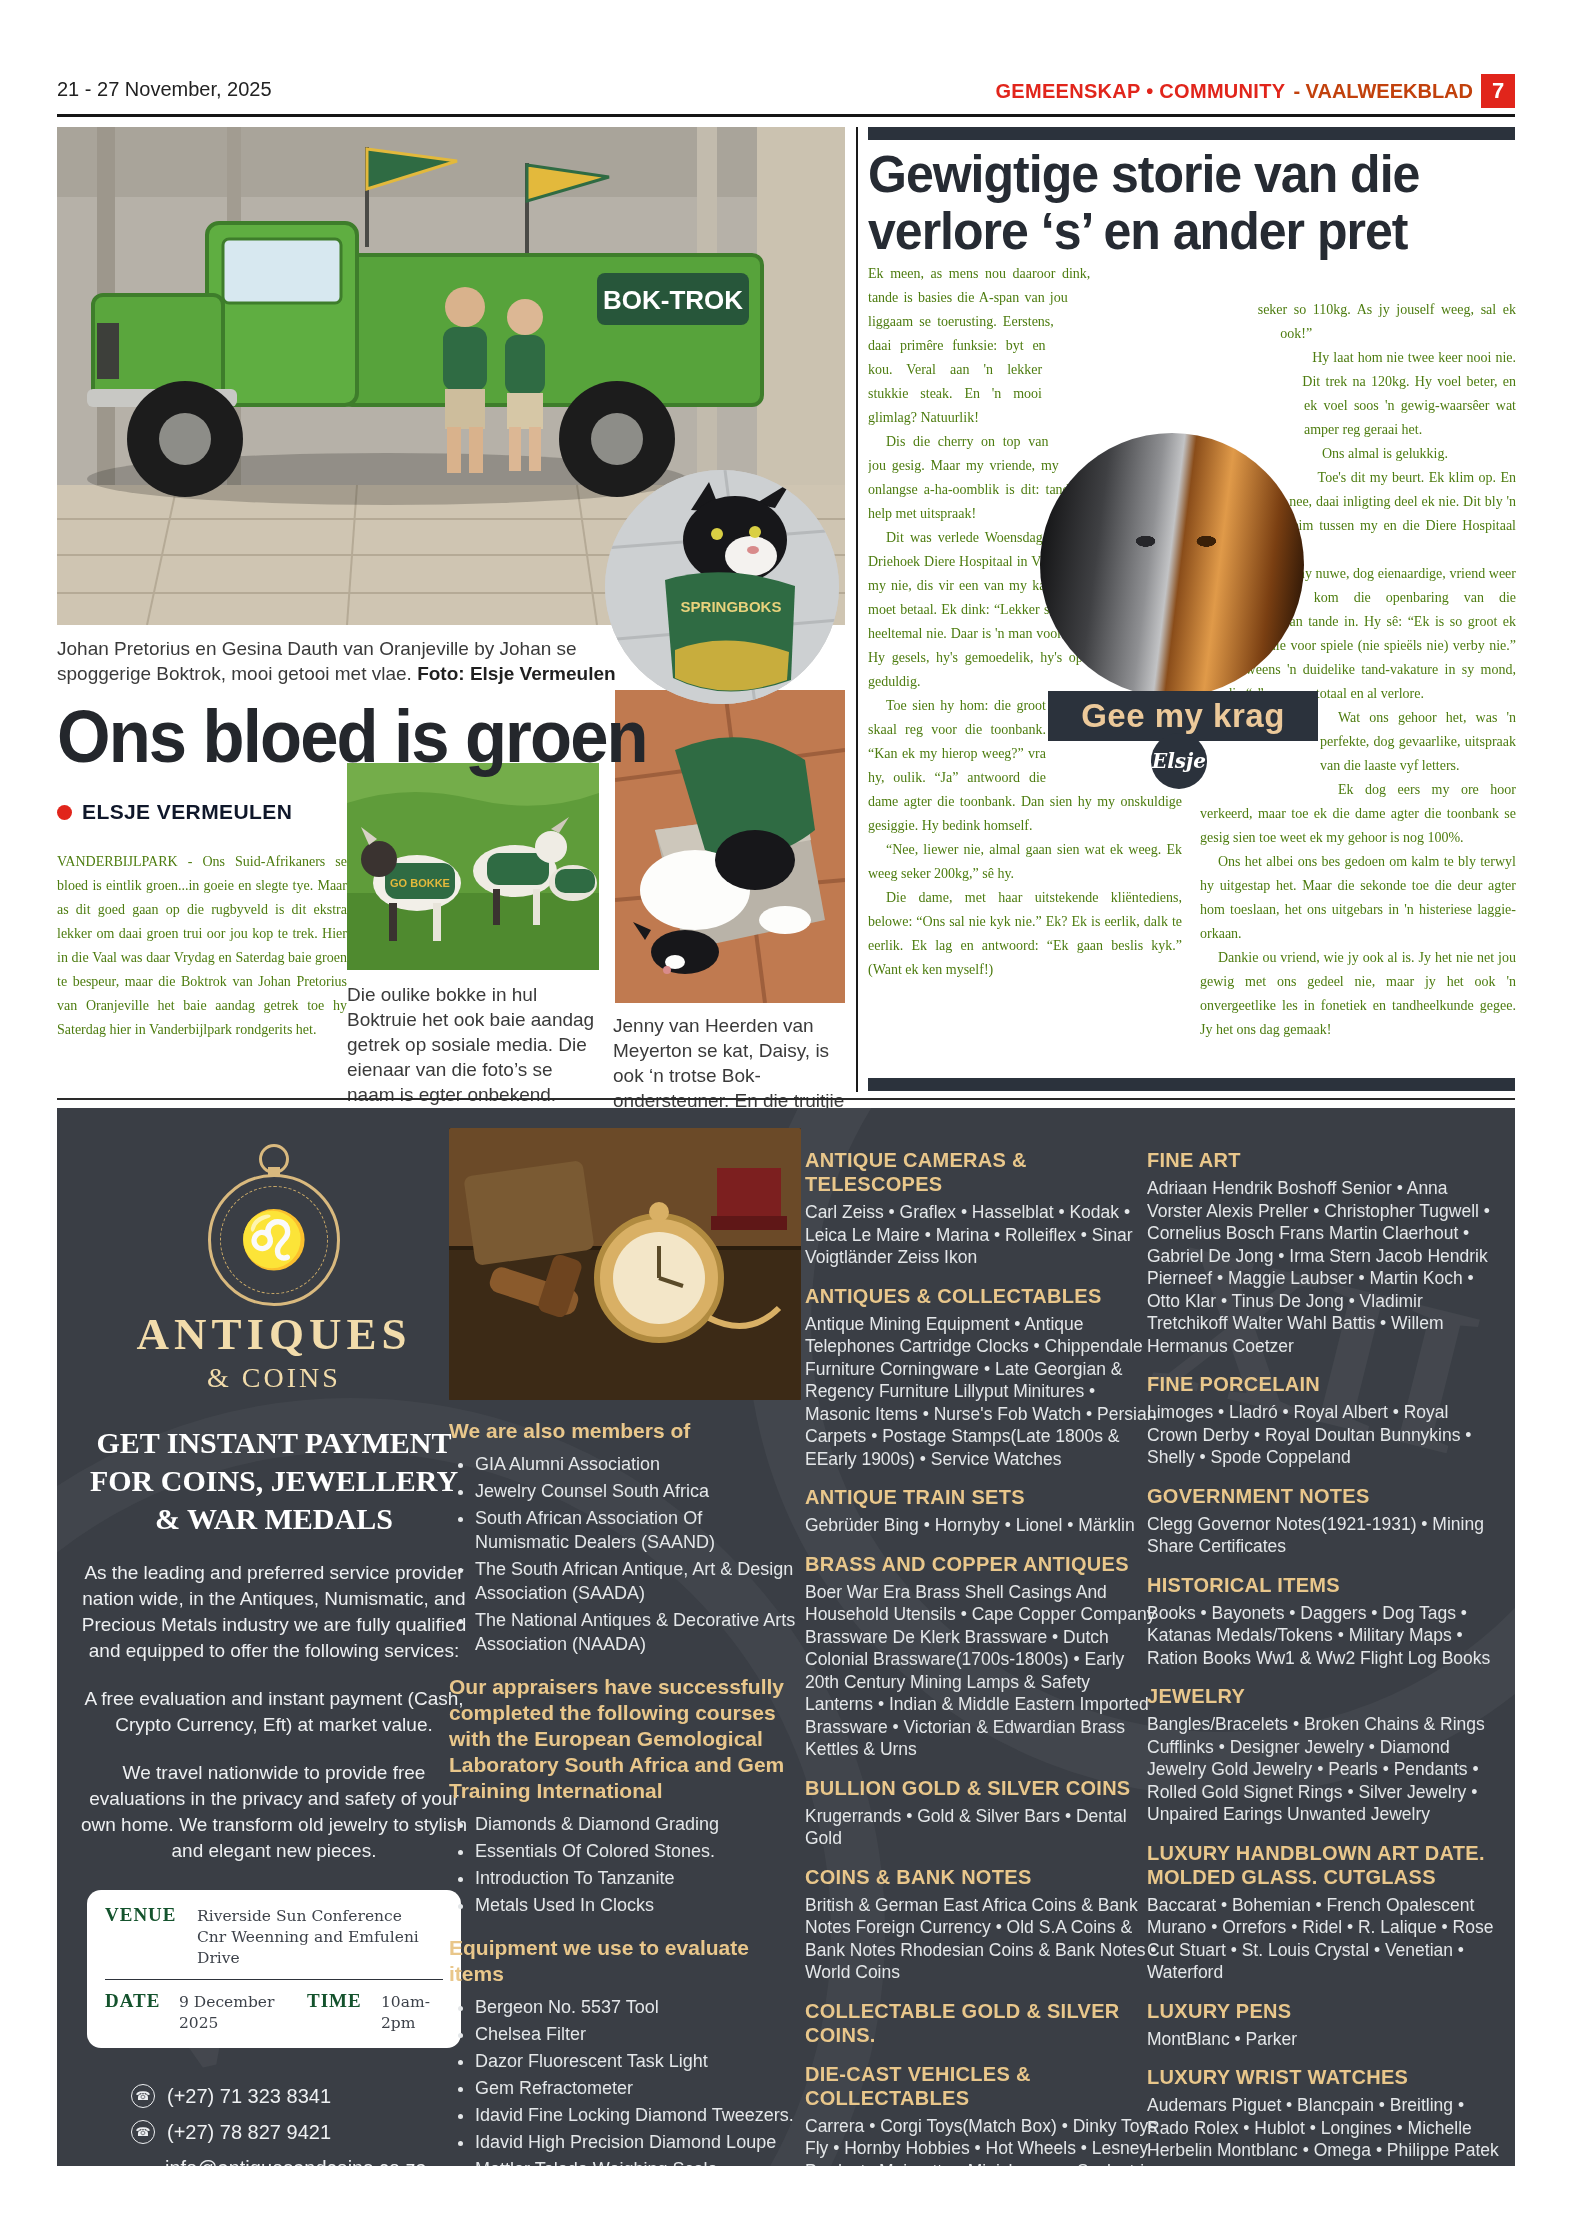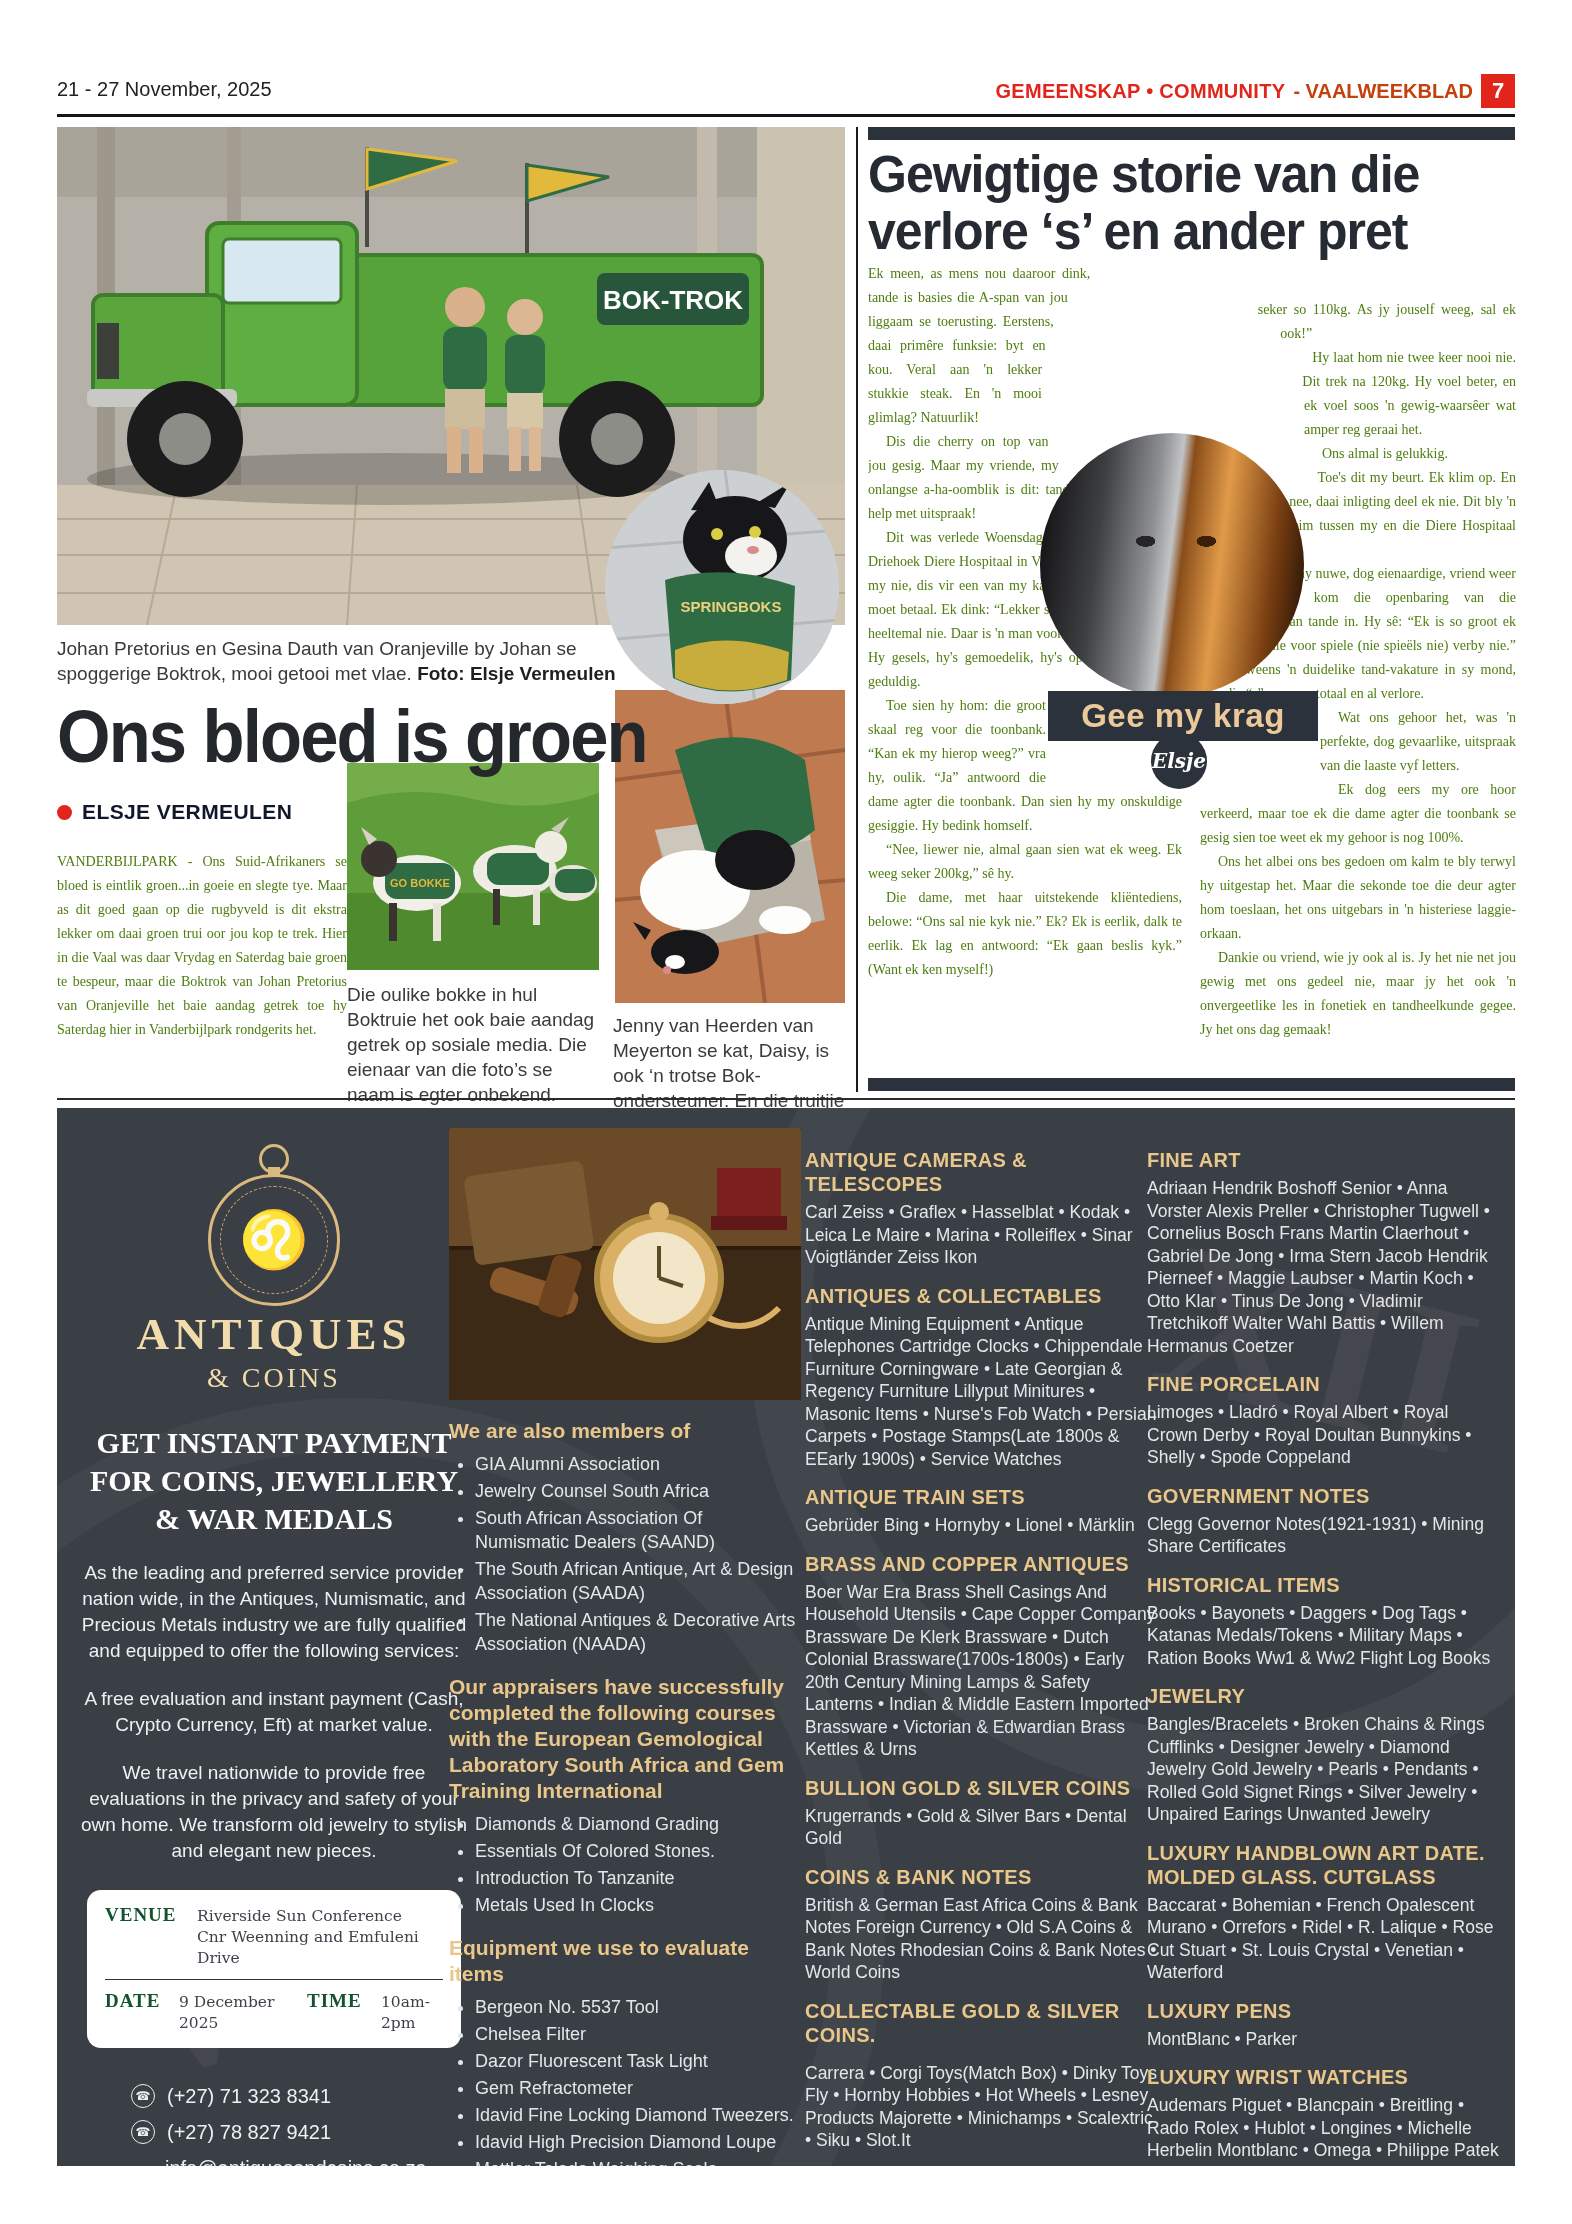--- a/index.html
+++ b/index.html
@@ -417,20 +417,21 @@
           <div class="ad-sec-body">Krugerrands • Gold &amp; Silver Bars • Dental Gold</div>
         </div>
         <div class="ad-sec">
           <div class="ad-sec-title">COINS &amp; BANK NOTES</div>
           <div class="ad-sec-body">British &amp; German East Africa Coins &amp; Bank Notes Foreign Currency • Old S.A Coins &amp; Bank Notes Rhodesian Coins &amp; Bank Notes • World Coins</div>
         </div>
         <div class="ad-sec">
           <div class="ad-sec-title">COLLECTABLE GOLD &amp; SILVER COINS.</div>
         </div>
         <div class="ad-sec">
+          <div class="ad-sec-title">DIE-CAST VEHICLES &amp; COLLECTABLES</div>
           <div class="ad-sec-body">Carrera • Corgi Toys(Match Box) • Dinky Toys Fly • Hornby Hobbies • Hot Wheels • Lesney Products Majorette • Minichamps • Scalextric • Siku • Slot.It</div>
         </div>
       </div>
 
     <div class="ad-col ad-col4">
         <div class="ad-sec">
           <div class="ad-sec-title">FINE ART</div>
           <div class="ad-sec-body">Adriaan Hendrik Boshoff Senior • Anna Vorster Alexis Preller • Christopher Tugwell • Cornelius Bosch Frans Martin Claerhout • Gabriel De Jong • Irma Stern Jacob Hendrik Pierneef • Maggie Laubser • Martin Koch • Otto Klar • Tinus De Jong • Vladimir Tretchikoff Walter Wahl Battis • Willem Hermanus Coetzer</div>
         </div>
         <div class="ad-sec">

